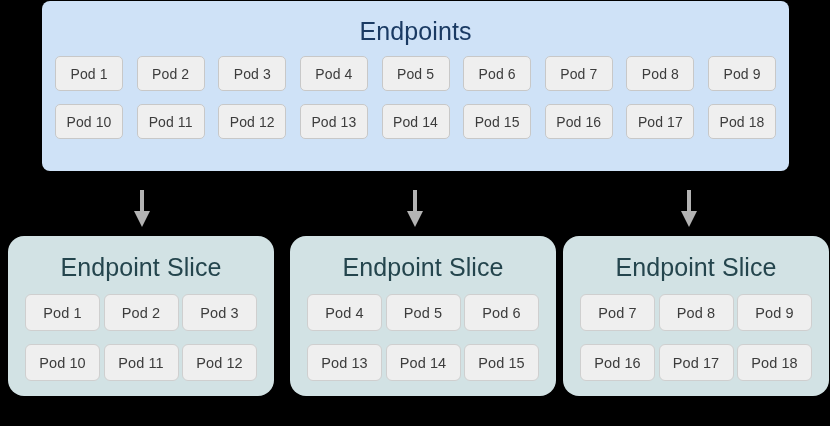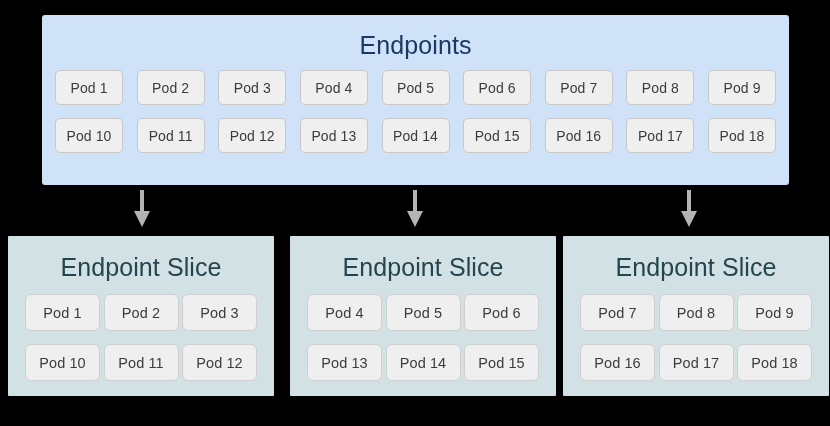--- a/index.html
+++ b/index.html
@@ -18,25 +18,25 @@
 
   #diagram {
     position: absolute;
     inset: 0;
   }
 
   
   .endpoints-box {
     position: absolute;
     left: 42px;
-    top: 15px;
+    top: 1px;
     width: 747px;
     height: 170px;
     background: #cfe2f7;
-    border-radius: 3px;
+    border-radius: 8px;
     box-sizing: border-box;
   }
 
   .endpoints-title {
     position: absolute;
     top: 15px;
     left: 0;
     width: 100%;
     text-align: center;
     font-size: 25px;
@@ -83,21 +83,21 @@
   }
   .arrow svg { display: block; }
 
   
   .slice-box {
     position: absolute;
     top: 236px;
     width: 266px;
     height: 160px;
     background: #d2e2e4;
-    border-radius: 1px;
+    border-radius: 16px;
     box-sizing: border-box;
   }
   .slice-box.s1 { left: 8px; }
   .slice-box.s2 { left: 290px; }
   .slice-box.s3 { left: 563px; }
 
   .slice-title {
     position: absolute;
     top: 16px;
     left: 0;

